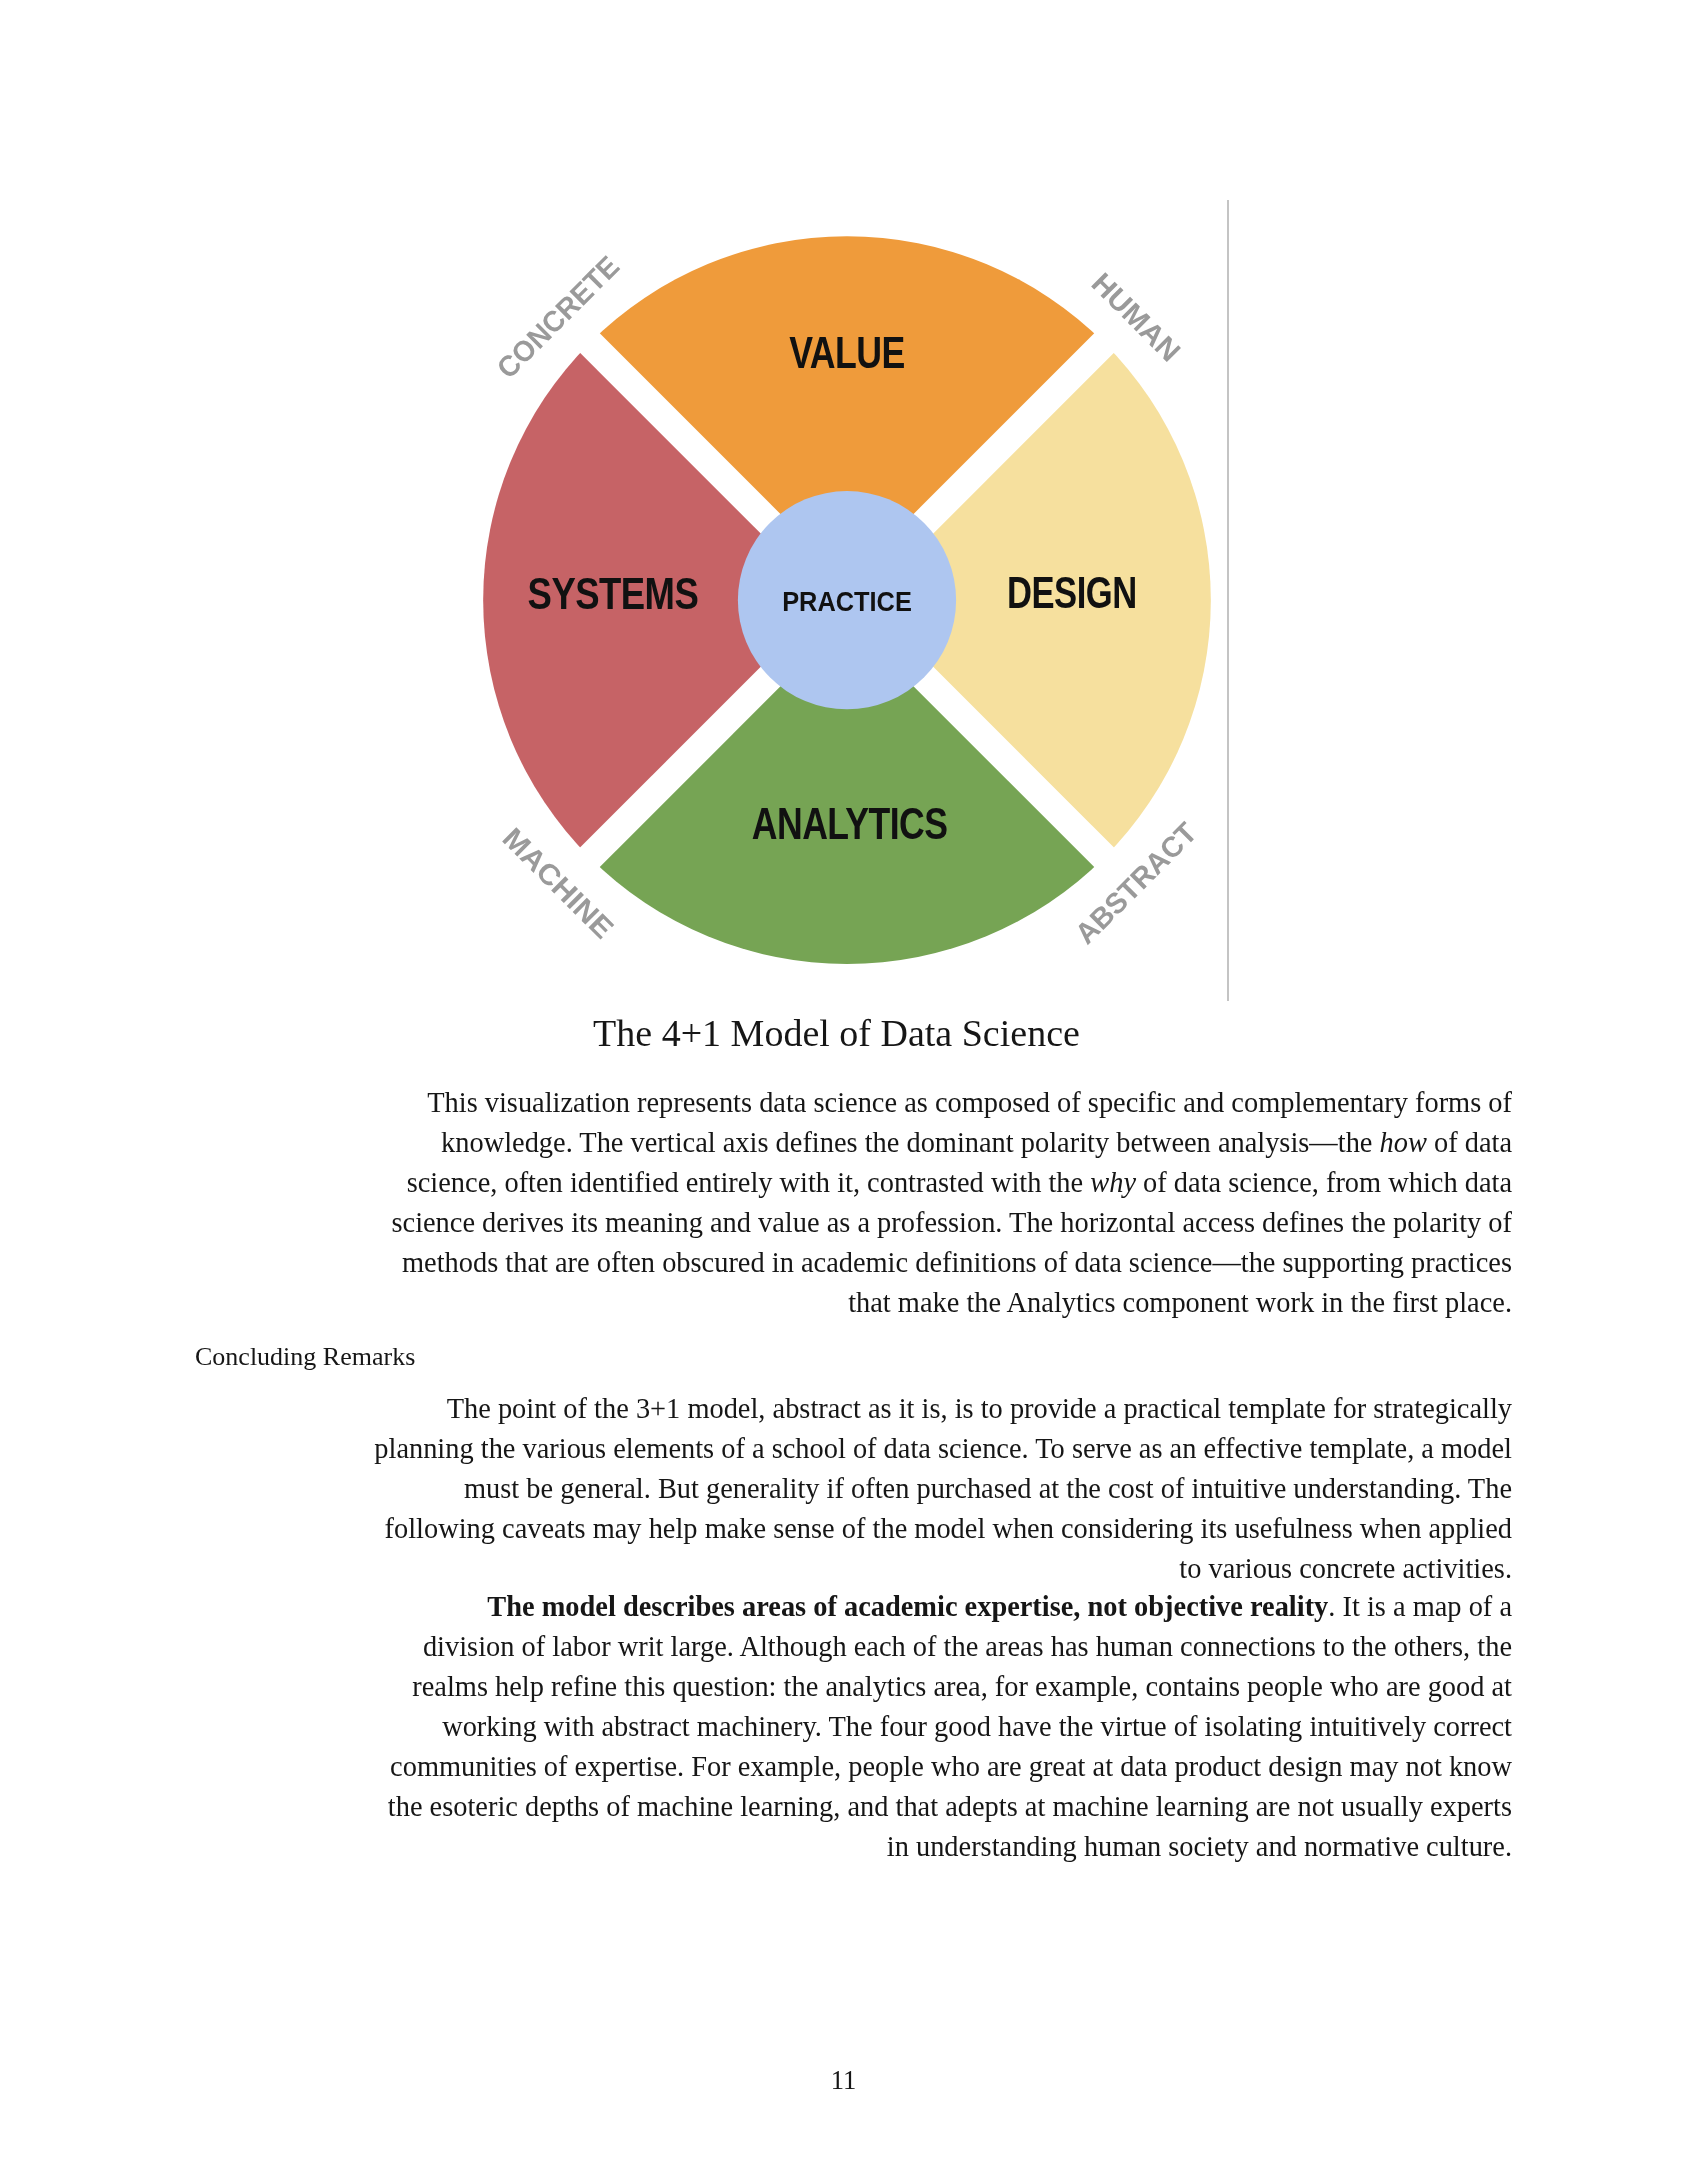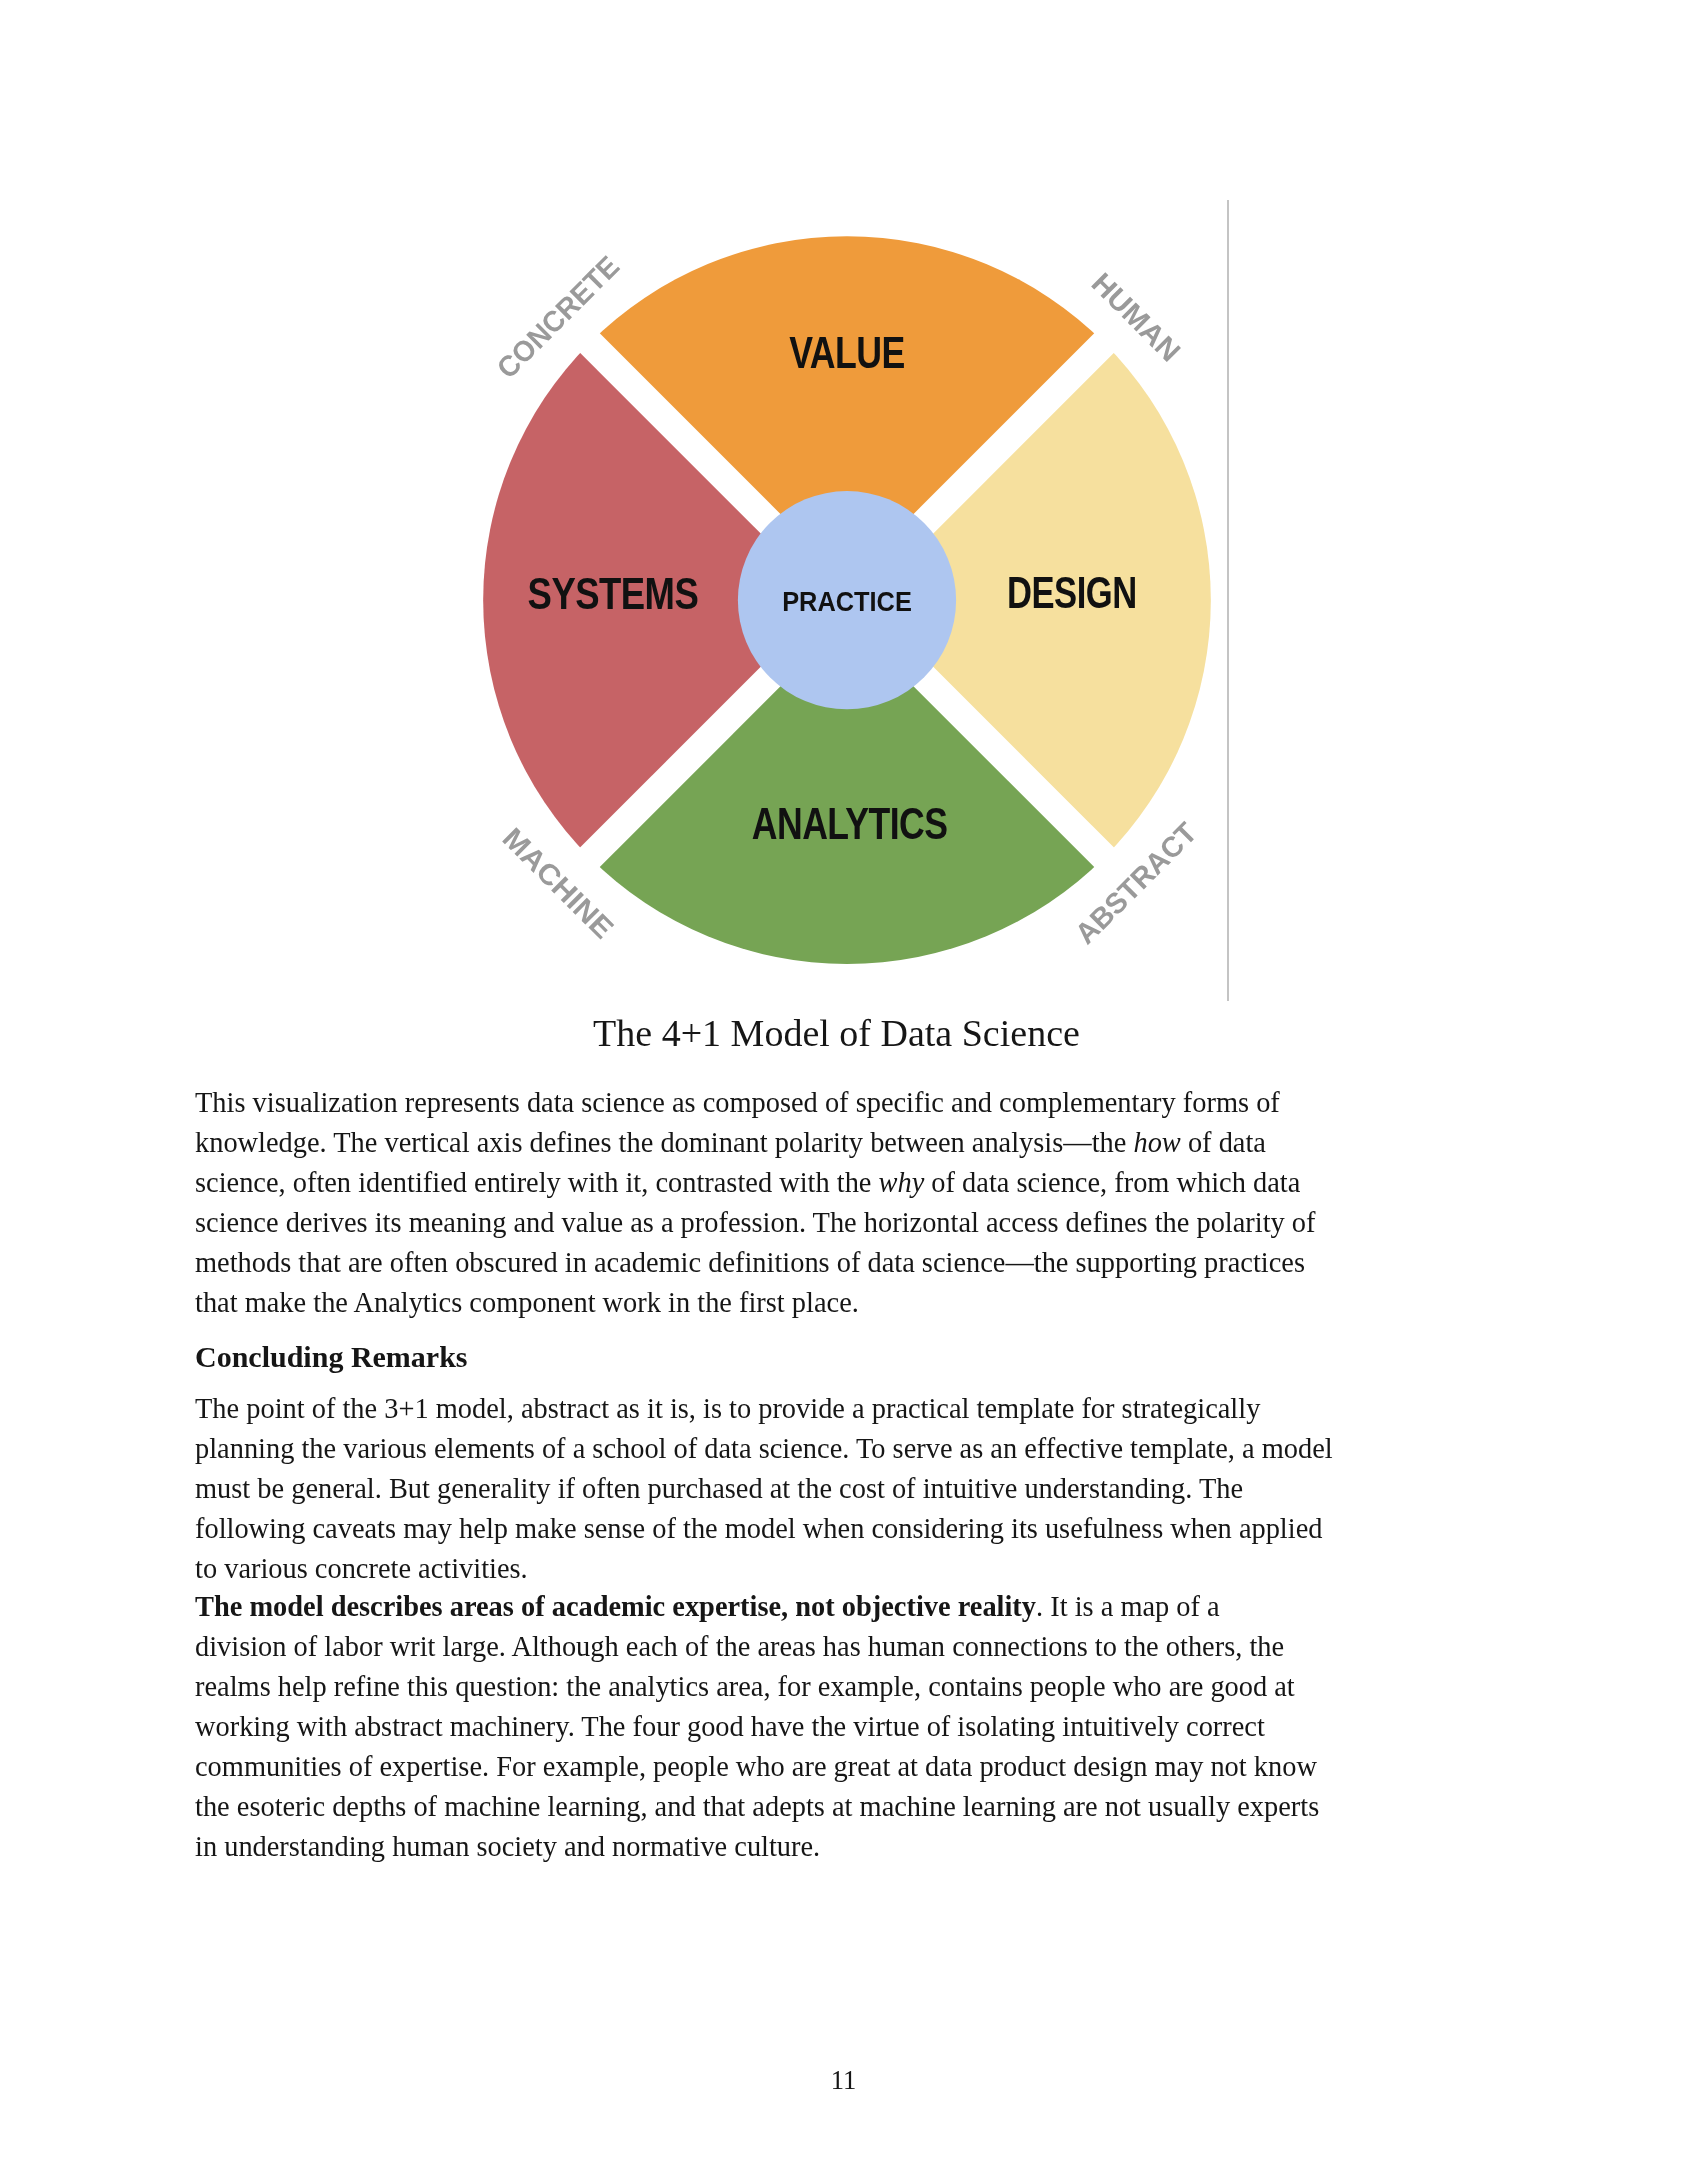--- a/index.html
+++ b/index.html
@@ -62,35 +62,36 @@
   .para {
     position: absolute;
     left: 195px;
     width: 1317px;
     font-size: 28.4px;
   }
   .para .line {
     height: 40px;
     line-height: 40px;
     white-space: nowrap;
+    text-align: right;
   }
   .para-1 { top: 1083px; }
   .para-2 { top: 1389px; }
   .para-3 { top: 1587px; }
   .seg-n { font-style: normal; font-weight: normal; }
   .seg-i { font-style: italic; }
   .seg-b { font-weight: bold; }
   .section-heading {
     position: absolute;
     left: 195px;
     top: 1338px;
     height: 37px;
     line-height: 37px;
-    font-size: 30px;
-    font-weight: bold;
+    font-size: 26px;
+    font-weight: normal;
   }
   .page-number {
     position: absolute;
     left: 0;
     top: 2063px;
     width: 1687px;
     height: 34px;
     line-height: 34px;
     text-align: center;
     font-size: 26.5px;

